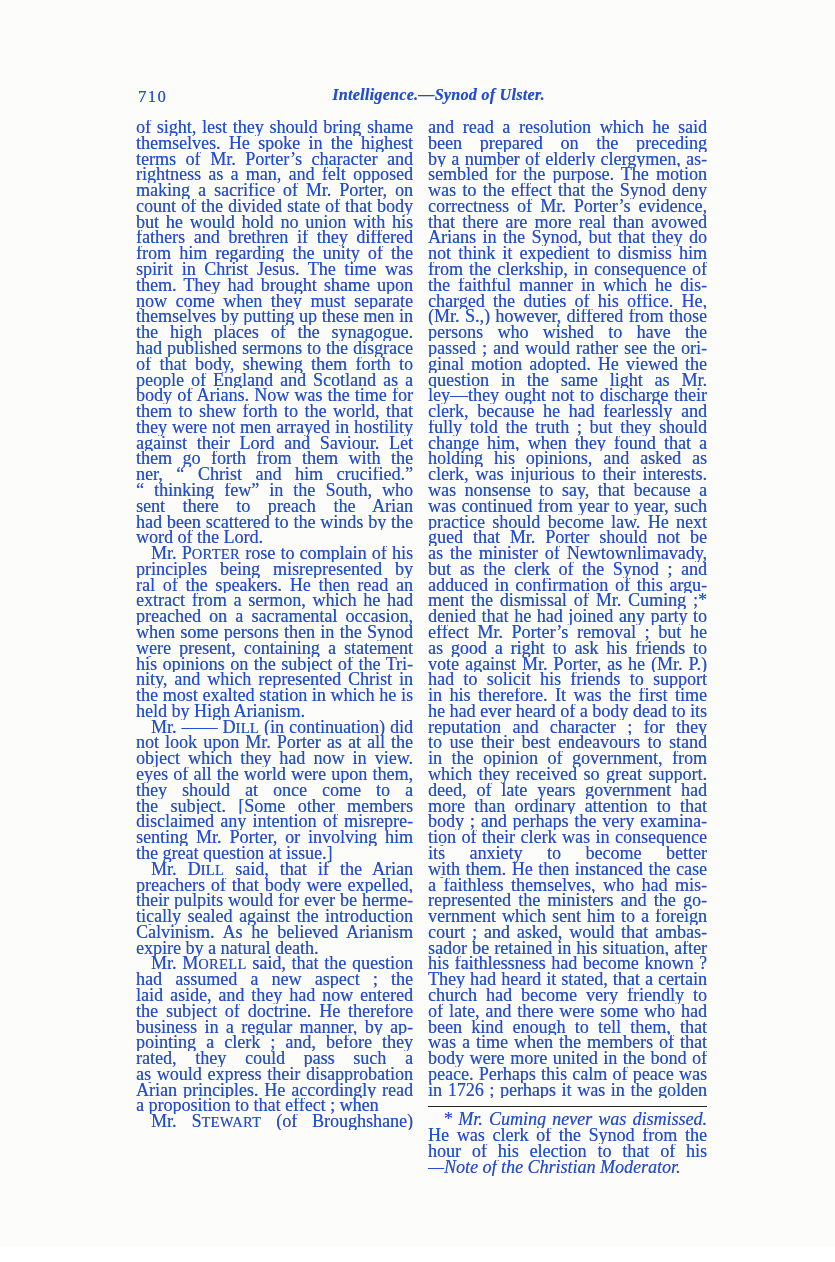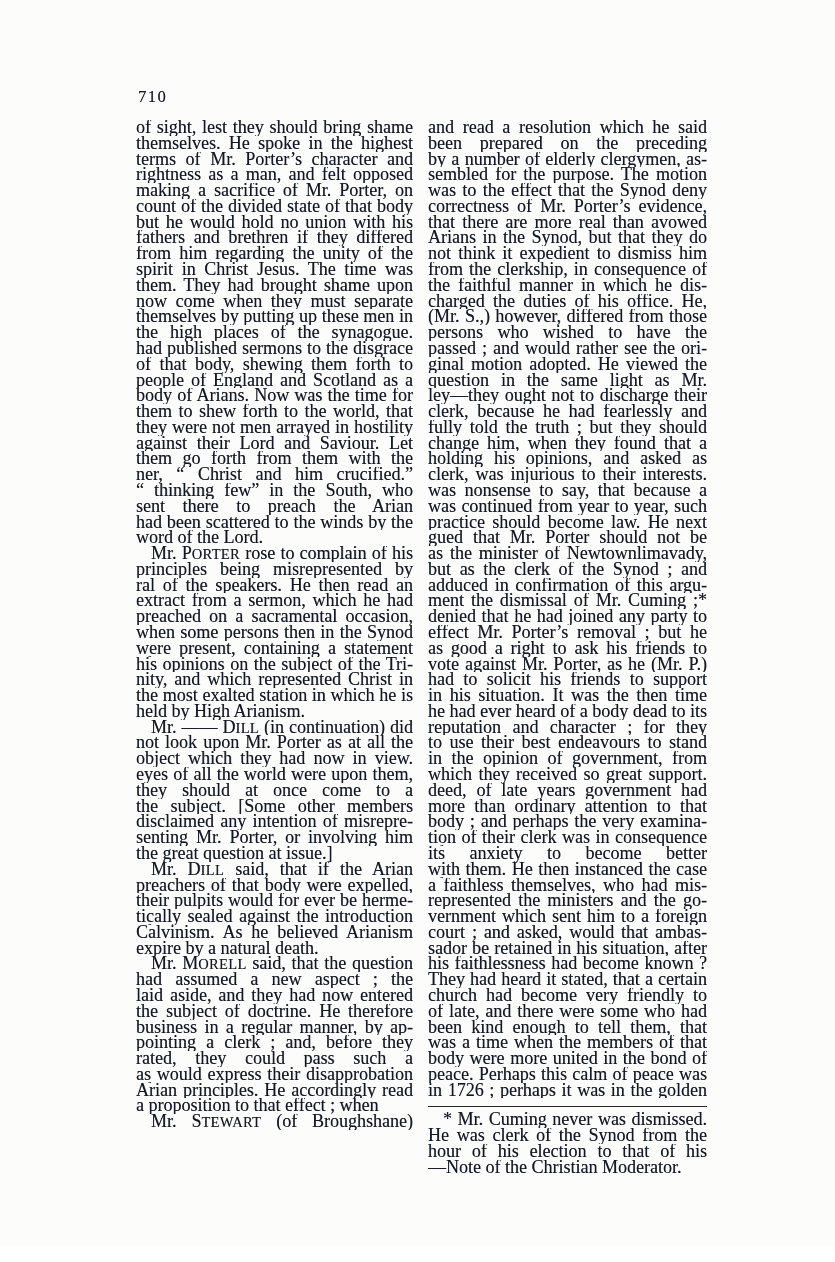--- a/index.html
+++ b/index.html
@@ -6,21 +6,21 @@
     margin: 0;
     padding: 0;
     background: #ffffff;
   }
   .page {
     position: relative;
     width: 835px;
     height: 1246px;
     overflow: hidden;
     background: #fcfcfa;
-    color: #0f172a;
+    color: #1d4ed8;
     font-family: "Liberation Serif", "DejaVu Serif", serif;
     text-shadow: 0.3px 0.2px 0 rgba(25,24,20,0.5);
   }
   .header {
     position: absolute;
     top: 86px;
     left: 136px;
     width: 571px;
     height: 22px;
   }
@@ -50,21 +50,21 @@
   .col-left  { width: 277px; margin-right: 15px; }
   .col-right { width: 279px; }
   .line {
     height: 15.79px;
     line-height: 15.79px;
     text-align: justify;
     text-align-last: justify;
     overflow: hidden;
   }
   .line.last { text-align-last: left; }
-  .line.it { }
+  .line.it { font-style: italic; }
   .indent .line:first-child { text-indent: 15px; }
   .sc { font-size: 0.8em; letter-spacing: 0.4px; }
   .fnrule {
     margin: 8px 0 5px 0;
     border: none;
     border-top: 1.5px solid #262522;
     width: 100%;
   }
   .scan-edge {
     position: absolute;
@@ -75,20 +75,21 @@
     background: #e7e6e2;
   }
 </style>
 </head>
 <body>
 
 <div class="page">
 
   <div class="header">
     <div class="page-number">710</div>
+    <div class="running-title">Intelligence.—Synod of Ulster.</div>
   </div>
 
   <div class="columns">
     <div class="col col-left" id="col-left">
         <div class="paragraph">
           <div class="line">of sight, lest they should bring shame on</div>
           <div class="line">themselves.  He spoke in the highest</div>
           <div class="line">terms of Mr. Porter’s character and up-</div>
           <div class="line">rightness as a man, and felt opposed to</div>
           <div class="line">making a sacrifice of Mr. Porter, on ac-</div>
@@ -195,21 +196,21 @@
             <div class="line">gued that Mr. Porter should not be viewed</div>
             <div class="line">as the minister of Newtownlimavady,</div>
             <div class="line">but as the clerk of the Synod ; and</div>
             <div class="line">adduced in confirmation of this argu-</div>
             <div class="line">ment the dismissal of Mr. Cuming ;* he</div>
             <div class="line">denied that he had joined any party to</div>
             <div class="line">effect Mr. Porter’s removal ; but he had</div>
             <div class="line">as good a right to ask his friends to</div>
             <div class="line">vote against Mr. Porter, as he (Mr. P.)</div>
             <div class="line">had to solicit his friends to support him</div>
-            <div class="line">in his situation.  It was the then time</div>
+            <div class="line">in his therefore.  It was the first time</div>
             <div class="line">he had ever heard of a body dead to its</div>
             <div class="line">reputation and character ; for they ought</div>
             <div class="line">to use their best endeavours to stand well</div>
             <div class="line">in the opinion of government, from</div>
             <div class="line">which they received so great support.  In-</div>
             <div class="line">deed, of late years government had paid</div>
             <div class="line">more than ordinary attention to that</div>
             <div class="line">body ; and perhaps the very examina-</div>
             <div class="line">tion of their clerk was in consequence of</div>
             <div class="line">its anxiety to become better acquainted</div>

